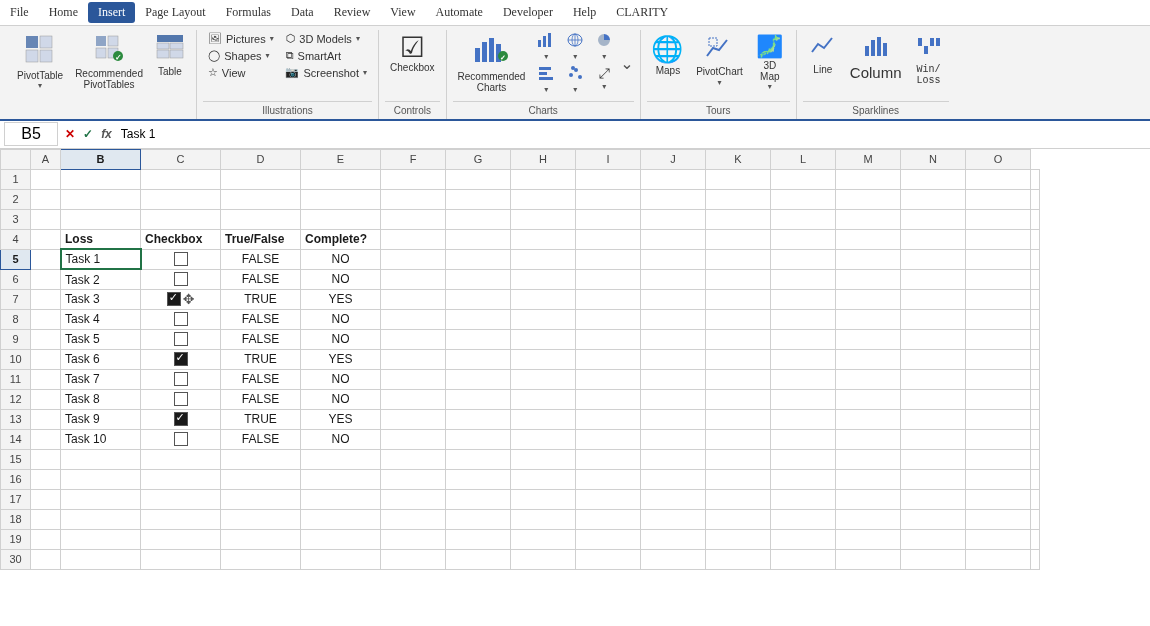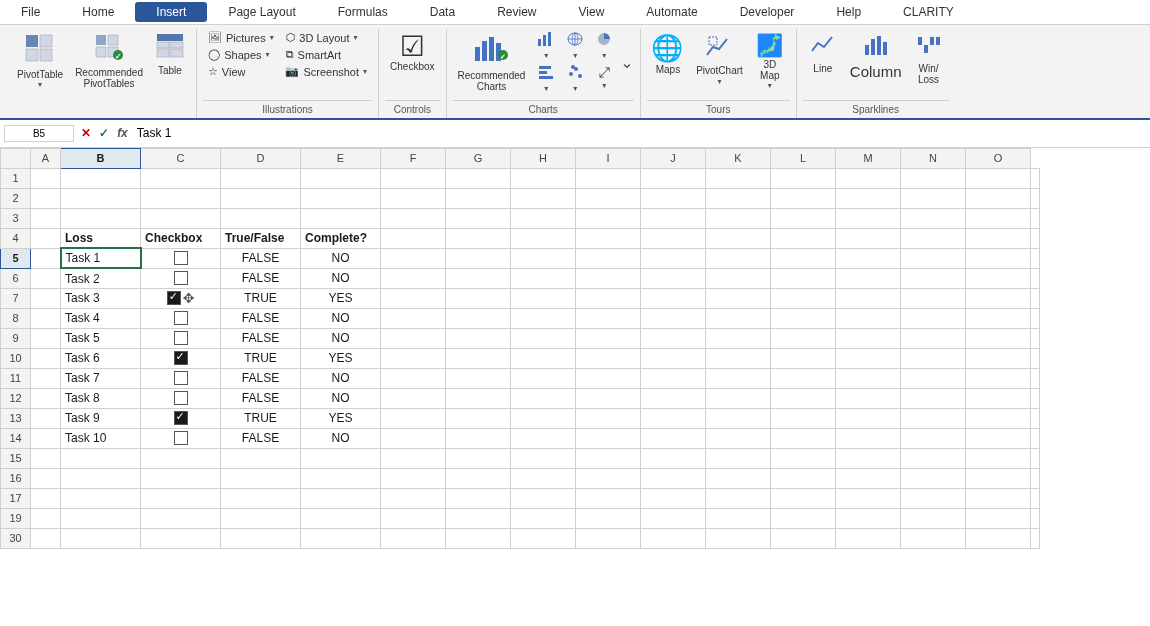--- a/index.html
+++ b/index.html
@@ -6,25 +6,26 @@
     body { font-family: 'Segoe UI', Arial, sans-serif; font-size: 12px; background: #fff; overflow: hidden; }
 
     
     .menu-bar {
       display: flex;
       background: #fff;
       border-bottom: 1px solid #d0d0d0;
       padding: 2px 0;
     }
     .menu-item {
-      padding: 3px 21px;
+      padding: 3px 10px;
       font-size: 12px;
       cursor: pointer;
       color: #333;
       border-radius: 3px;
+      font-family: Liberation Serif, serif;
     }
     .menu-item.active { background: #2b579a; color: #fff; }
 
     
     .ribbon {
       background: #f3f3f3;
       border-bottom: 2px solid #2b579a;
       padding: 4px 6px 0 6px;
       display: flex;
       align-items: stretch;
@@ -112,24 +113,24 @@
     
     .formula-bar {
       display: flex;
       align-items: center;
       border-bottom: 1px solid #d0d0d0;
       padding: 2px 4px;
       background: #fff;
       height: 28px;
     }
     .cell-ref {
-      width: 70px;
+      width: 54px;
       border: 1px solid #d0d0d0;
       padding: 2px 4px;
-      font-size: 10px;
+      font-size: 16px;
       text-align: center;
       margin-right: 4px;
     }
     .formula-icons {
       display: flex;
       gap: 2px;
       margin-right: 4px;
       color: #555;
     }
     .formula-bar-input {
@@ -304,21 +305,21 @@
           <span class="dropdown-arrow">▾</span>
         </button>
         <button class="ribbon-btn-small">
           <span>☆</span>
           <span>View</span>
         </button>
       </div>
       <div class="small-group">
         <button class="ribbon-btn-small">
           <span>⬡</span>
-          <span>3D Layout</span>
+          <span>3D Models</span>
           <span class="dropdown-arrow">▾</span>
         </button>
         <button class="ribbon-btn-small">
           <span>⧉</span>
           <span>SmartArt</span>
         </button>
         <button class="ribbon-btn-small">
           <span>📷</span>
           <span>Screenshot</span>
           <span class="dropdown-arrow">▾</span>
@@ -467,21 +468,21 @@
       </button>
       <button class="ribbon-btn">
         <div style="font-size:22px;">
           <svg width="26" height="24" viewBox="0 0 26 24">
             <rect x="2" y="4" width="4" height="8" fill="#4472c4"></rect>
             <rect x="8" y="12" width="4" height="8" fill="#4472c4"></rect>
             <rect x="14" y="4" width="4" height="8" fill="#4472c4"></rect>
             <rect x="20" y="4" width="4" height="8" fill="#4472c4"></rect>
           </svg>
         </div>
-        <div style="font-size:10px; line-height:1.1; text-align:center;">Win/<br>Loss</div>
+        <div style="font-size:10px; line-height:1.1; text-align:center;font-family:Liberation Mono, monospace;">Win/<br>Loss</div>
       </button>
     </div>
     <div class="ribbon-group-label">Sparklines</div>
   </div>
 
 </div>
 
 <div class="formula-bar">
   <input class="cell-ref" value="B5" readonly="" style="">
   <div class="formula-icons">
@@ -891,20 +892,39 @@
           <td class="cell"></td>
           <td class="cell"></td>
           <td class="cell"></td>
           <td class="cell"></td>
           <td class="cell"></td>
           <td class="cell"></td>
           <td class="cell"></td>
           <td class="cell"></td>
         </tr>
         <tr>
+          <th class="row-header">18</th>
+          <td class="cell"></td>
+          <td class="cell"></td>
+          <td class="cell"></td>
+          <td class="cell"></td>
+          <td class="cell"></td>
+          <td class="cell"></td>
+          <td class="cell"></td>
+          <td class="cell"></td>
+          <td class="cell"></td>
+          <td class="cell"></td>
+          <td class="cell"></td>
+          <td class="cell"></td>
+          <td class="cell"></td>
+          <td class="cell"></td>
+          <td class="cell"></td>
+          <td class="cell"></td>
+        </tr>
+        <tr>
           <th class="row-header">19</th>
           <td class="cell"></td>
           <td class="cell"></td>
           <td class="cell"></td>
           <td class="cell"></td>
           <td class="cell"></td>
           <td class="cell"></td>
           <td class="cell"></td>
           <td class="cell"></td>
           <td class="cell"></td>

